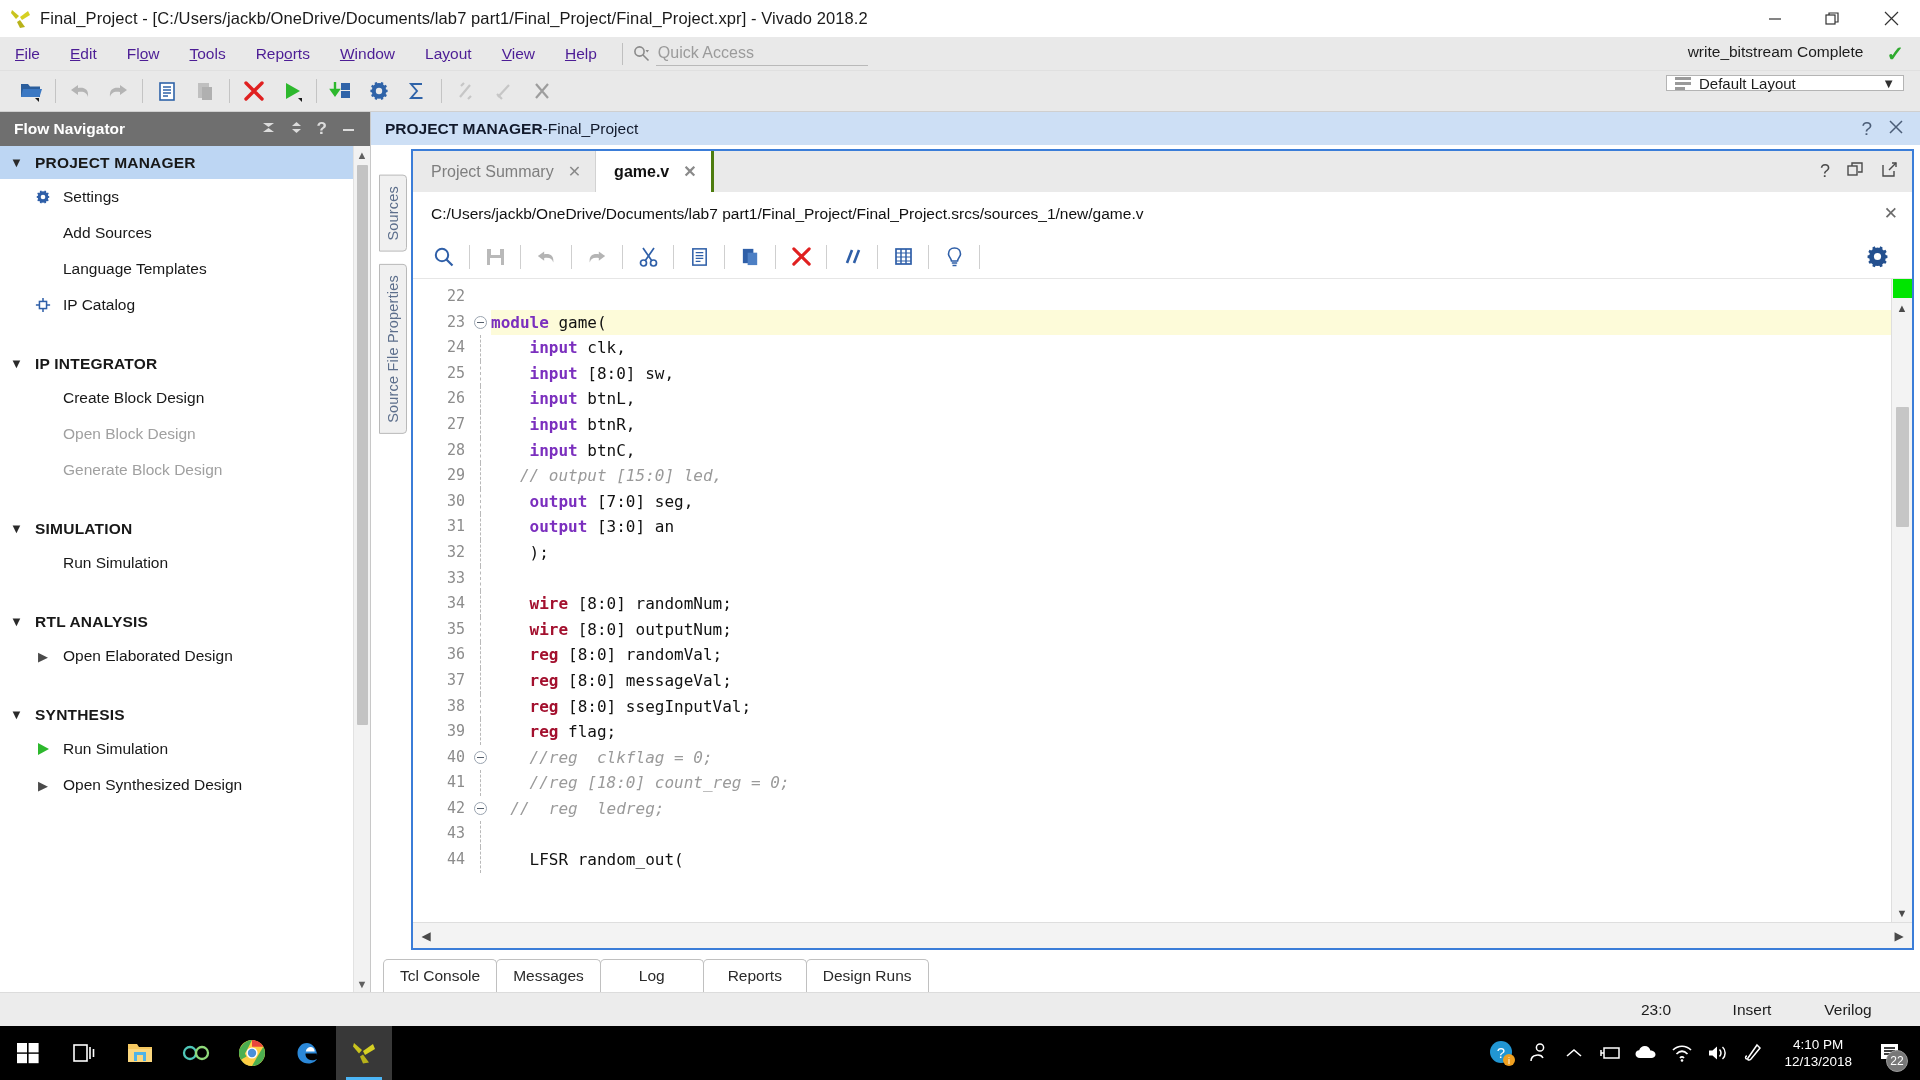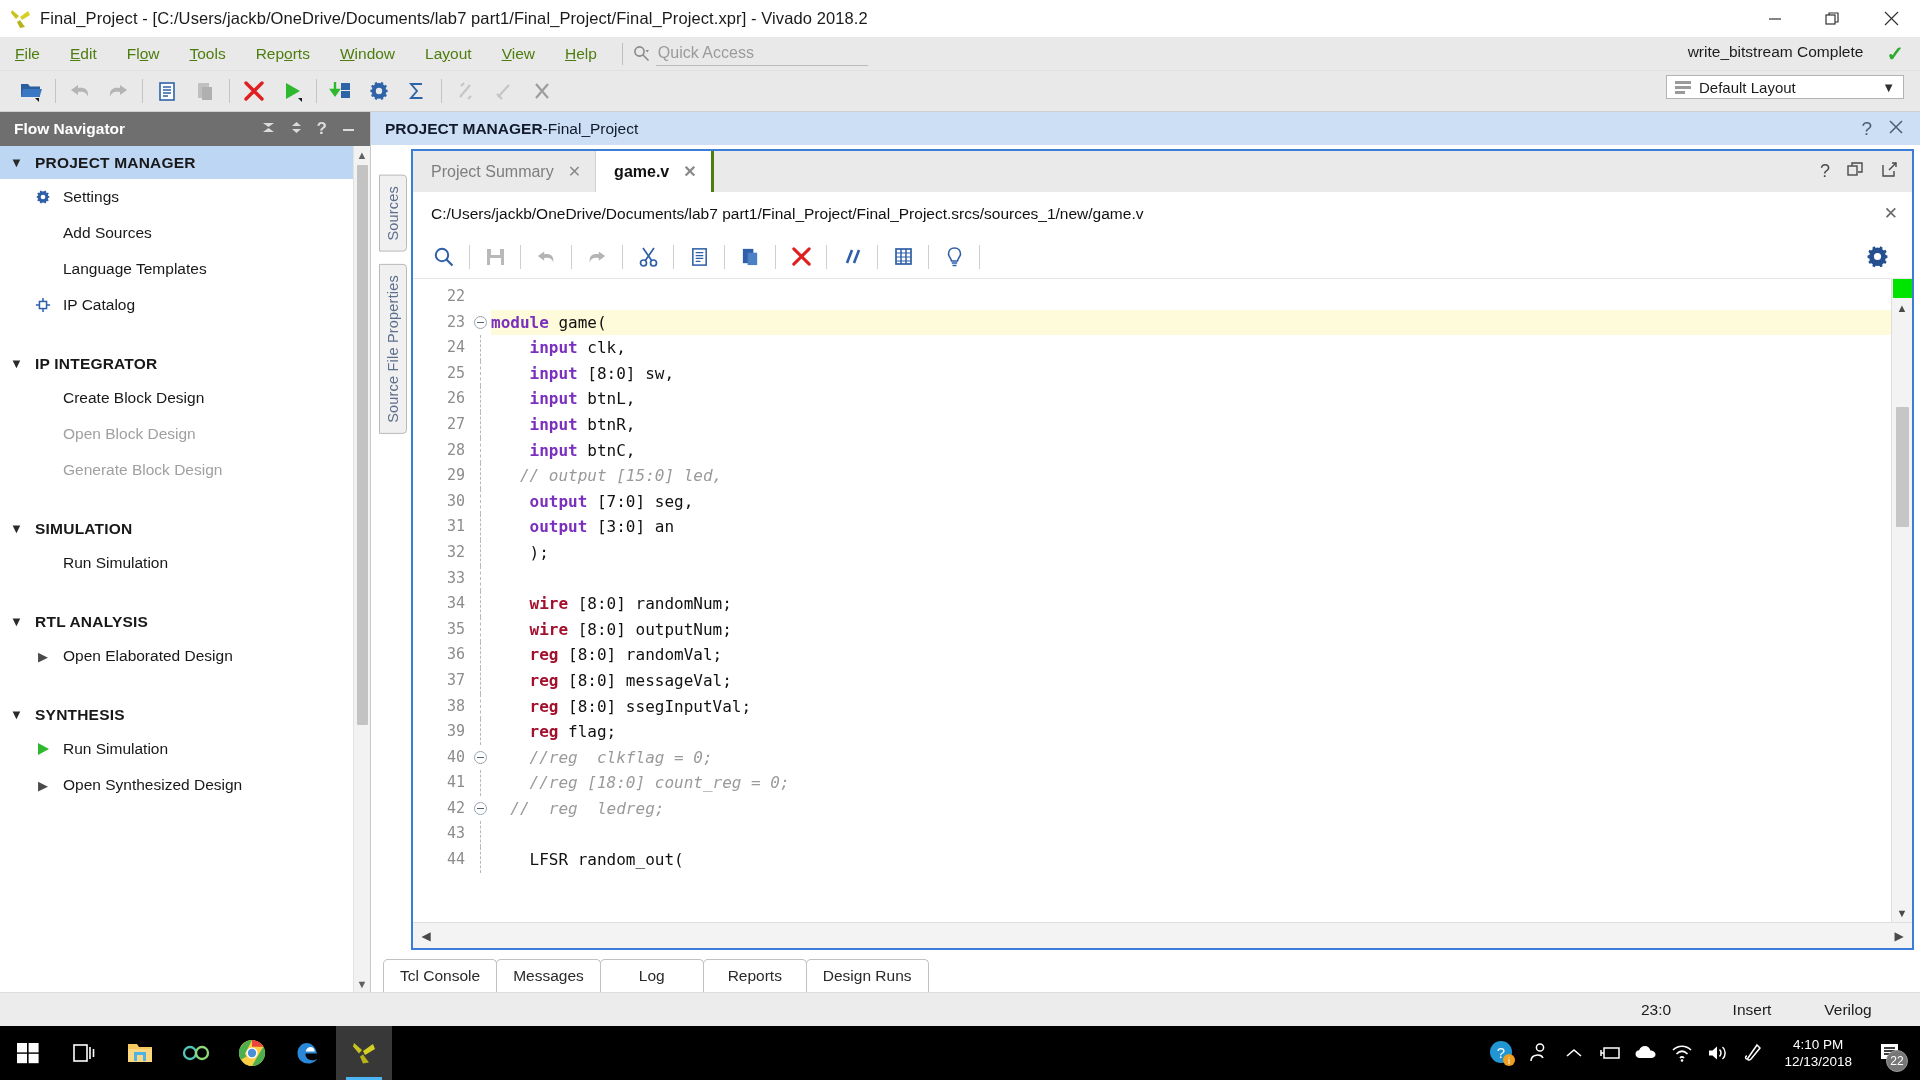--- a/index.html
+++ b/index.html
@@ -26,21 +26,21 @@
   }
   .win-btn svg { display: block; }
 
   
   .menubar {
     flex: 0 0 34px; height: 34px; background: #e9e9e9;
     display: flex; align-items: center; position: relative;
     border-bottom: 1px solid #e0e0e0;
   }
   .menu-item {
-    padding: 0 15px; font-size: 15.5px; color: #4d7c0f; line-height: 34px; cursor: default;
+    padding: 0 15px; font-size: 15.5px; color: #4c1d95; line-height: 34px; cursor: default;
   }
   .menu-item u { text-decoration: underline; }
   .menu-sep-v { width: 1px; height: 22px; background: #bfbfbf; margin: 0 10px; }
   .qa-wrap { display: flex; align-items: center; gap: 6px; }
   .qa-icon { color: #8a8a8a; font-size: 15px; display: flex; align-items: center; }
   .qa-input {
     width: 212px; border: none; border-bottom: 1px solid #b9b9b9; background: transparent;
     font-size: 16px; color: #555; font-family: "Liberation Sans", sans-serif;
     padding: 2px 0 3px 2px; outline: none;
   }
@@ -55,21 +55,21 @@
   .toolbar {
     flex: 0 0 41px; height: 41px; background: #e9e9e9; display: flex; align-items: center;
     padding-left: 12px; border-bottom: 1px solid #cfcfcf; position: relative;
   }
   .tb-btn {
     width: 38px; height: 34px; display: flex; align-items: center; justify-content: center;
     position: relative;
   }
   .tb-sep { width: 1px; height: 24px; background: #c4c4c4; margin: 0 5px; }
   .layout-sel {
-    position: absolute; right: 16px; top: 4px; width: 238px; height: 24px;
+    position: absolute; right: 16px; top: 4px; width: 238px; height: 16px;
     background: #fff; border: 1px solid #b4b4b4; display: flex; align-items: center;
     padding: 0 8px; gap: 8px; font-size: 15px; color: #1c1c1c; text-align: center;
   }
   .layout-sel .chev { margin-left: auto; color: #303030; font-size: 13px; }
   .lay-ico { width: 16px; height: 13px; display: flex; flex-direction: column; gap: 2px; }
   .lay-ico i { display: block; background: #9a9a9a; height: 4px; }
   .lay-ico i:first-child { width: 16px; }
   .lay-ico i:last-child { width: 10px; }
 
   

